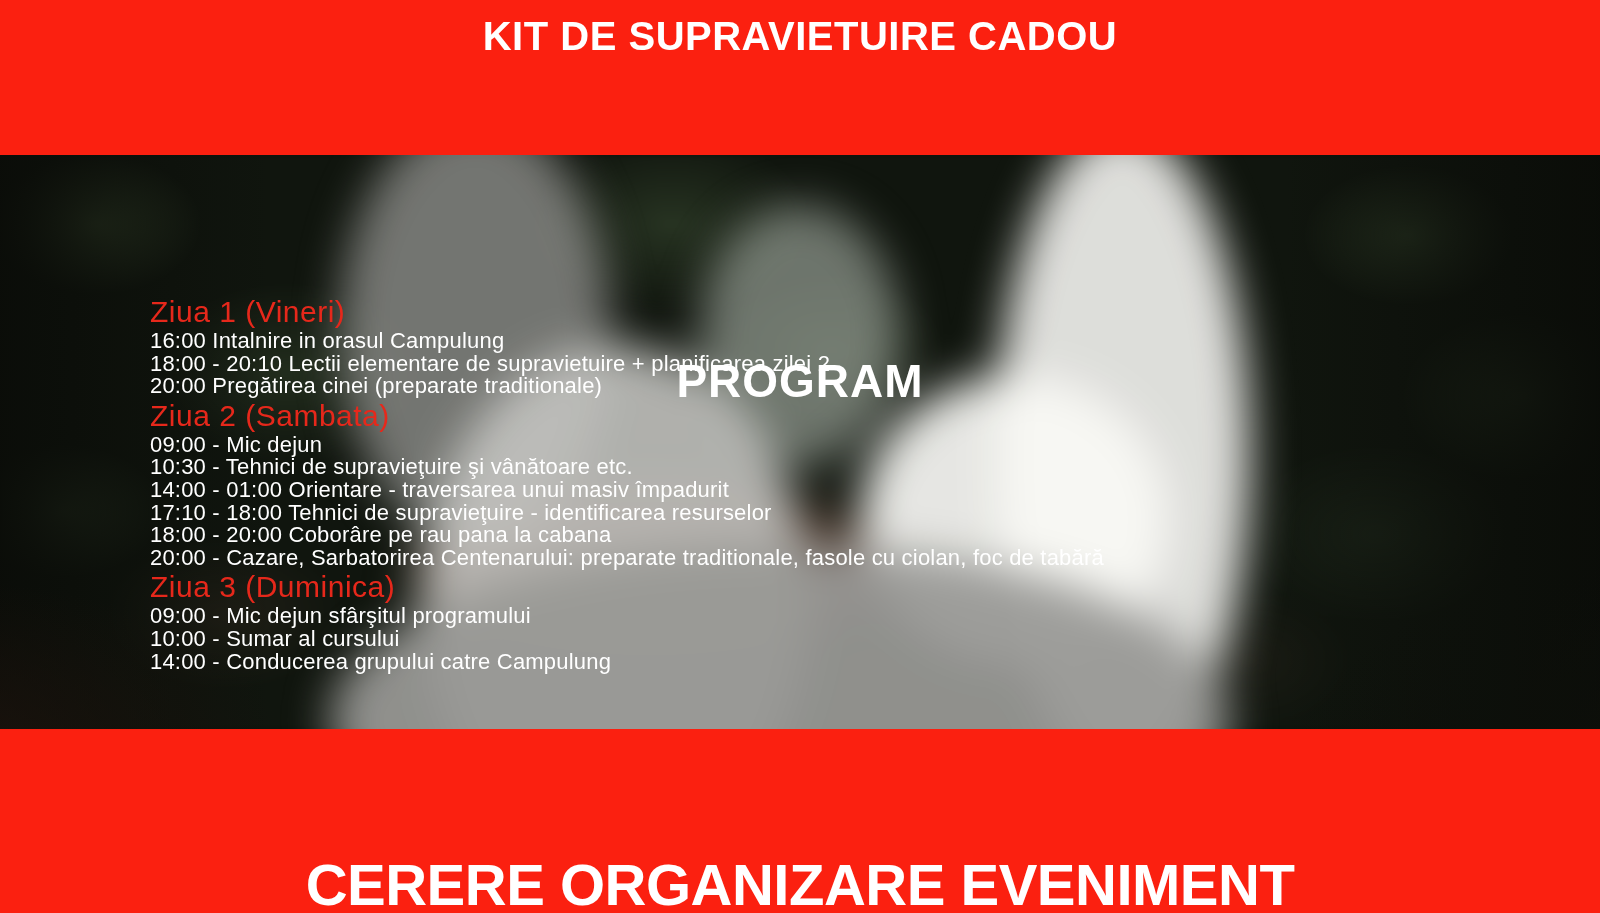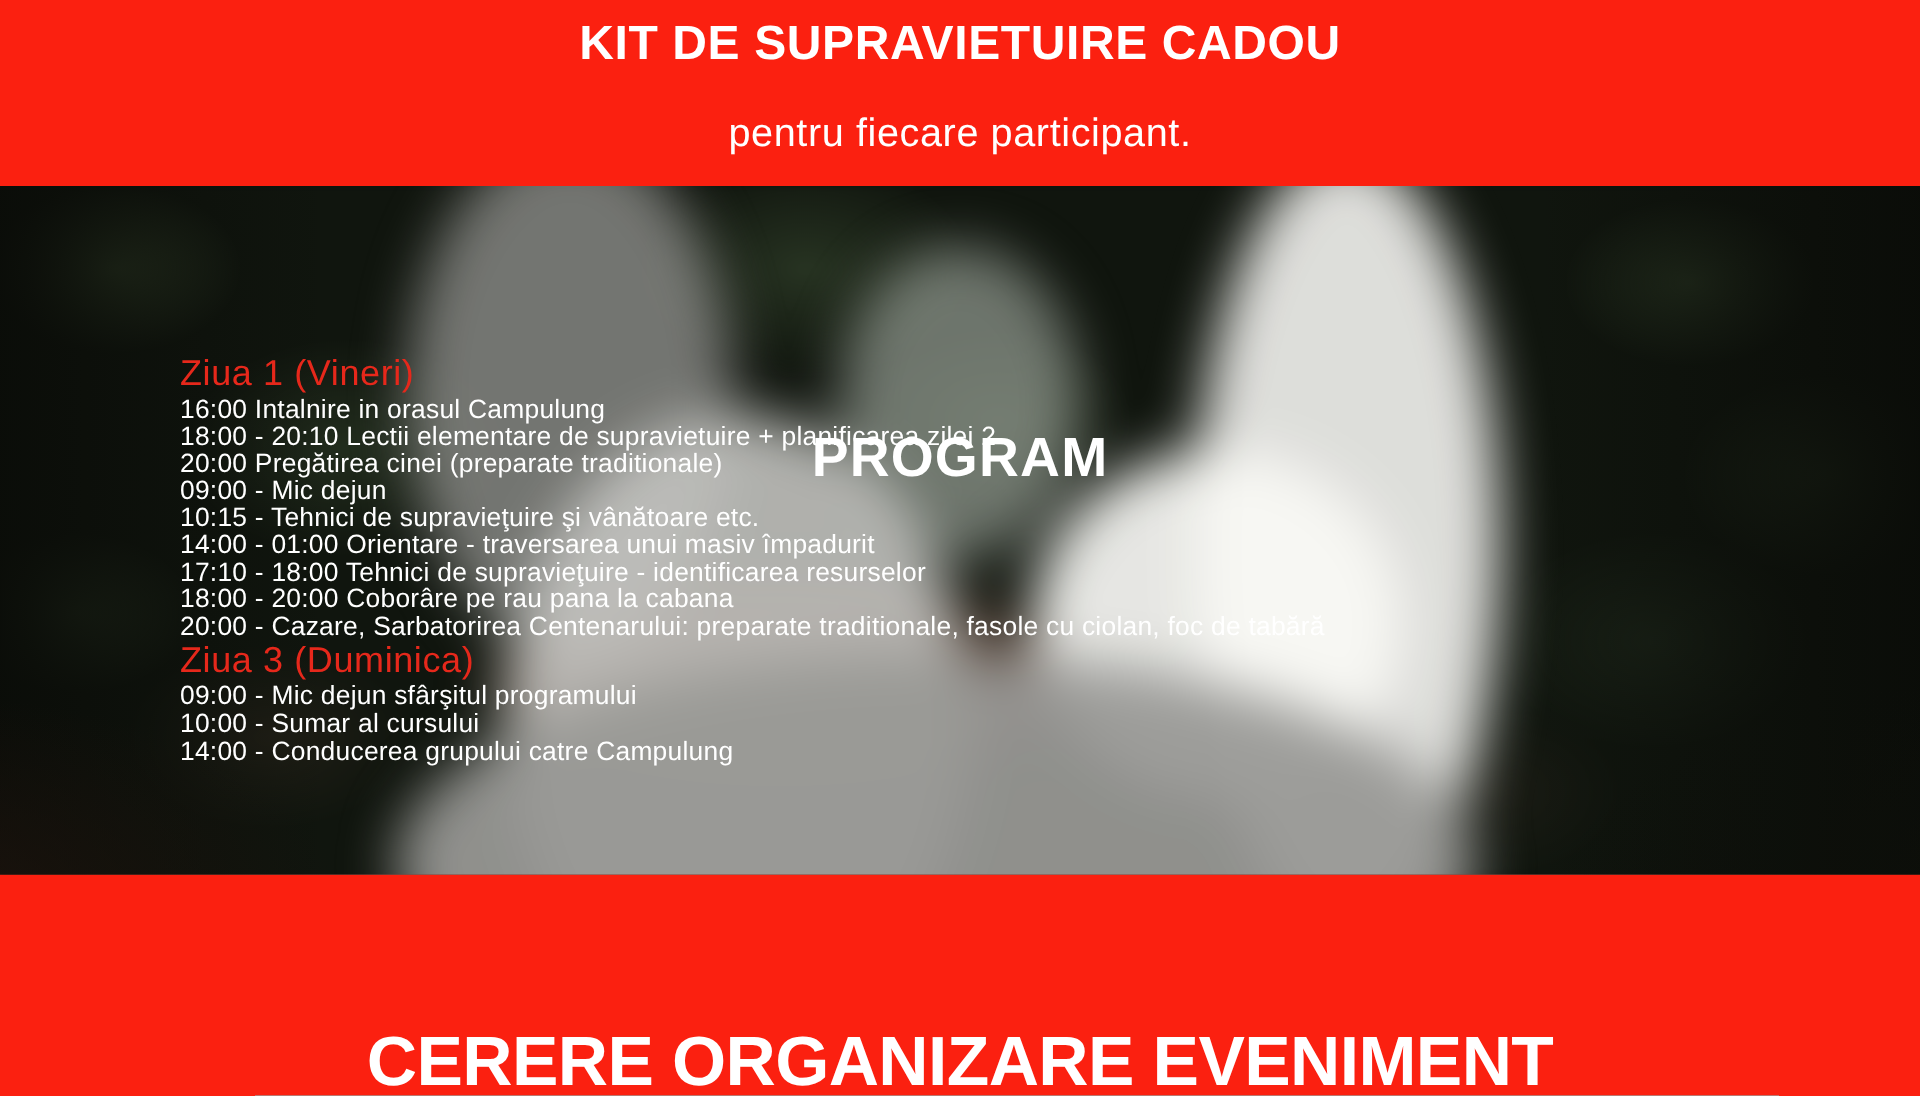--- a/index.html
+++ b/index.html
@@ -97,21 +97,20 @@
     position:absolute; bottom:3px; left:0; width:100%;
     text-align:center; font-size:58px; font-weight:700; letter-spacing:-0.5px;
     color:var(--text-white); line-height:50px;
   }
 </style>
 </head>
 <body>
 
 <section class="hero">
   <div class="hero-title">KIT DE SUPRAVIETUIRE CADOU</div>
-  <div class="hero-subtitle">pentru fiecare participant.</div>
 </section>
 
 <section class="program">
   <div class="forest-texture"></div>
   <div class="blobs">
     <div class="blob path-mist"></div>
     <div class="blob brown-path"></div>
     <div class="blob left-mist"></div>
     <div class="blob left-lobe"></div>
     <div class="blob right-lobe"></div>
@@ -126,23 +125,24 @@
     <div class="day-block">
       <div class="day-heading">Ziua 1 (Vineri)</div>
       <div class="day-items">
           <div class="sched-item">16:00 Intalnire in orasul Campulung</div>
           <div class="sched-item">18:00 - 20:10 Lectii elementare de supravietuire + planificarea zilei 2</div>
           <div class="sched-item">20:00 Pregătirea cinei (preparate traditionale)</div>
         </div>
     </div>
 
     <div class="day-block">
+      <div class="day-heading">Ziua 2 (Sambata)</div>
       <div class="day-items">
           <div class="sched-item">09:00 - Mic dejun</div>
-          <div class="sched-item">10:15 - Tehnici de supravieţuire şi vânătoare etc.</div>
+          <div class="sched-item">10:30 - Tehnici de supravieţuire şi vânătoare etc.</div>
           <div class="sched-item">14:00 - 01:00 Orientare - traversarea unui masiv împadurit</div>
           <div class="sched-item">17:10 - 18:00 Tehnici de supravieţuire - identificarea resurselor</div>
           <div class="sched-item">18:00 - 20:00 Coborâre pe rau pana la cabana</div>
           <div class="sched-item">20:00 - Cazare, Sarbatorirea Centenarului: preparate traditionale, fasole cu ciolan, foc de tabără</div>
         </div>
     </div>
 
     <div class="day-block">
       <div class="day-heading">Ziua 3 (Duminica)</div>
       <div class="day-items">

